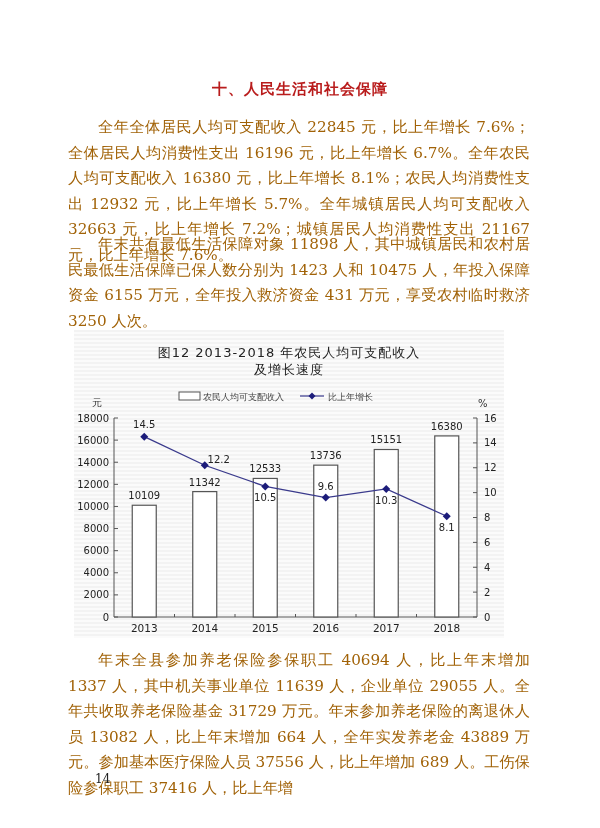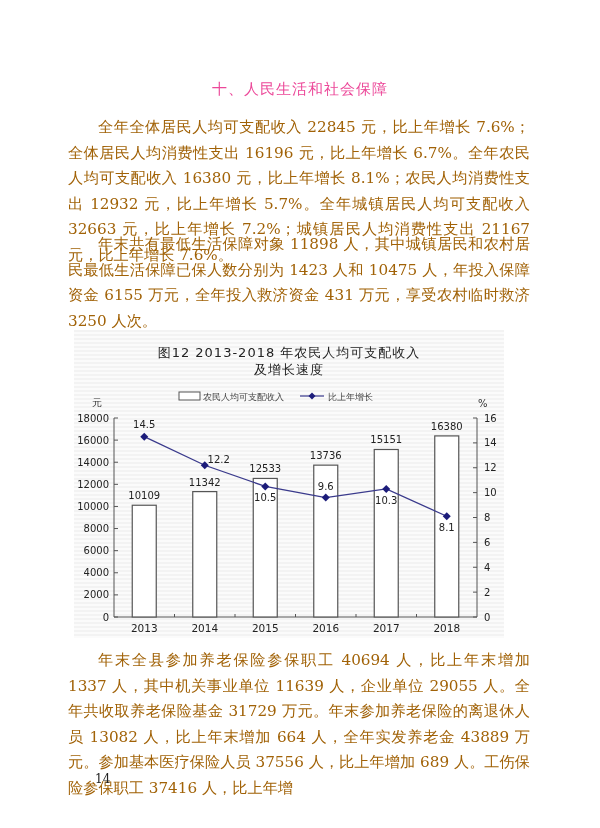--- a/index.html
+++ b/index.html
@@ -3,21 +3,21 @@
 <meta charset="utf-8">
 <style>
   html, body { margin:0; padding:0; }
   body {
     width:600px; height:828px; background:#ffffff; position:relative; overflow:hidden;
     font-family:"DejaVu Serif", "Liberation Serif", serif; color:#1a1a1a;
   }
   .section-title {
     position:absolute; left:0; top:80px; width:600px; text-align:center;
     font-family:"DejaVu Sans", "Liberation Sans", sans-serif;
-    font-size:15px; font-weight:normal; letter-spacing:1px; color:#ec4899;
+    font-size:15px; font-weight:bold; letter-spacing:1px; color:#b91c1c;
   }
   .para {
     position:absolute; left:68px; width:462px;
     font-size:15.2px; line-height:25.6px; text-align:justify; color:#a16207;
     text-indent:30px; margin:0;
   }
   .p1 { top:115px; }
   .p2 { top:232px; }
   .p3 { top:648px; }
   .page-number {

